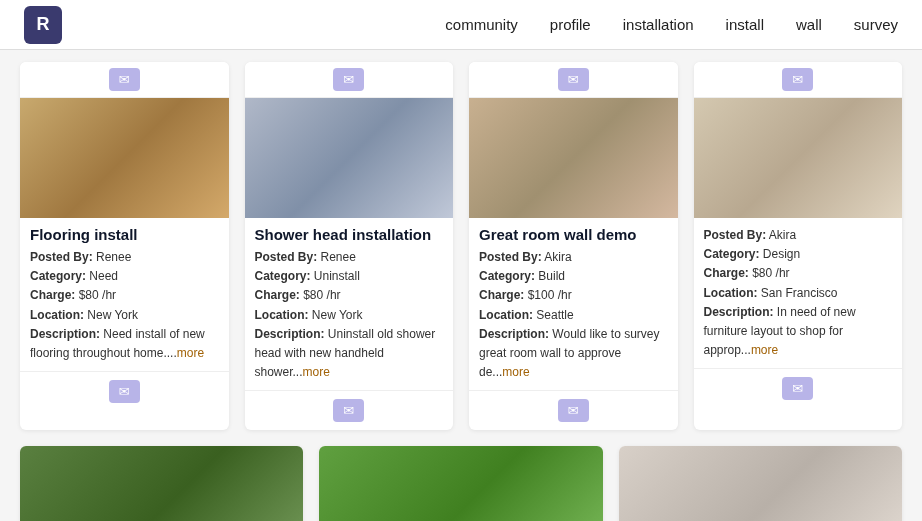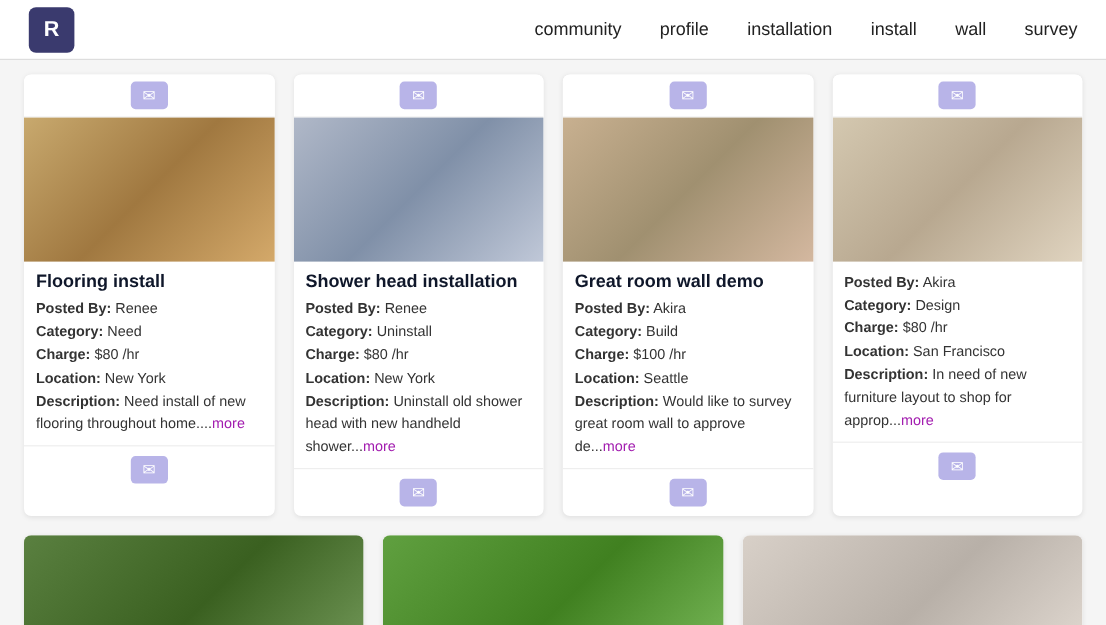--- a/index.html
+++ b/index.html
@@ -79,21 +79,21 @@
       padding: 4px 10px;
       cursor: pointer;
       display: flex; align-items: center; justify-content: center;
     }
     .msg-icon { color: #fff; font-size: 13px; }
 
     .card-body { padding: 8px 10px; }
     .card-title { font-size: 15px; font-weight: bold; margin-bottom: 5px; color: #0f172a; }
     .card-detail { font-size: 12px; color: #333; line-height: 1.6; }
     .card-detail span.label { font-weight: bold; }
-    .card-detail .more { color: #a21caf; cursor: pointer; }
+    .card-detail .more { color: #a16207; cursor: pointer; }
 
     .card-msg-bottom {
       display: flex;
       justify-content: center;
       padding: 8px 0;
       border-top: 1px solid #eee;
     }
 
     
     .img-wrapper {

